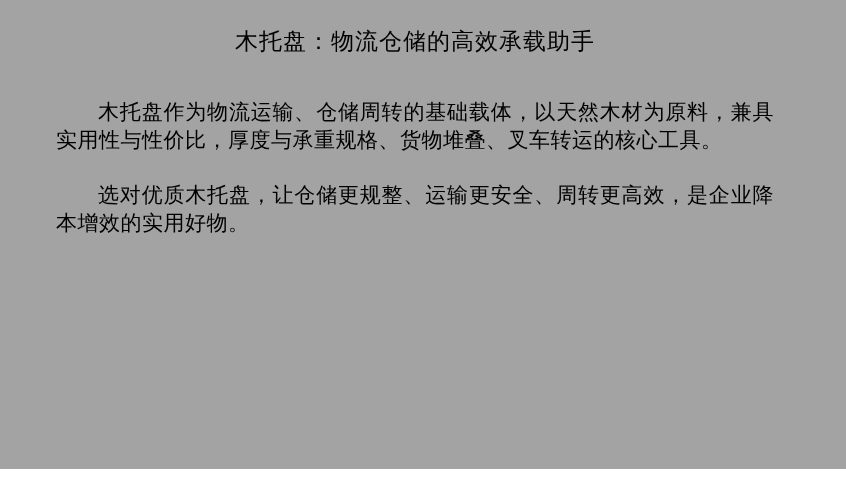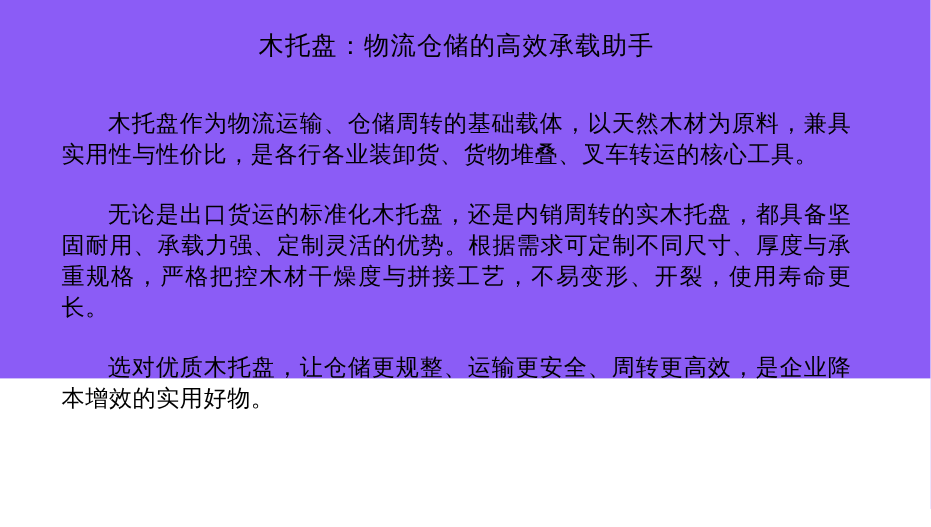--- a/index.html
+++ b/index.html
@@ -10,23 +10,23 @@
   body {
     width: 846px;
     height: 479px;
     overflow: hidden;
     color: #000000;
     font-family: "Liberation Serif", "DejaVu Serif", serif;
   }
   .doc-page {
     box-sizing: border-box;
     width: 846px;
-    height: 344px;
+    height: 469px;
     padding: 27px 72px 0 56px;
-    background: #8b5cf6;
+    background: #a3a3a3;
   }
   .doc-title {
     font-size: 23px;
     font-weight: normal;
     text-align: center;
     letter-spacing: 1px;
     margin: 0 0 41px 0;
     line-height: 1.3;
     white-space: nowrap;
   }
@@ -42,17 +42,16 @@
   .doc-body p:last-child {
     margin-bottom: 0;
   }
 </style>
 </head>
 <body>
 
 <div class="doc-page">
   <h1 class="doc-title">木托盘：物流仓储的高效承载助手</h1>
   <div class="doc-body">
-    <p>木托盘作为物流运输、仓储周转的基础载体，以天然木材为原料，兼具实用性与性价比，是各行各业装卸货、货物堆叠、叉车转运的核心工具。</p>
-    <p>无论是出口货运的标准化木托盘，还是内销周转的实木托盘，都具备坚固耐用、承载力强、定制灵活的优势。根据需求可定制不同尺寸、厚度与承重规格，严格把控木材干燥度与拼接工艺，不易变形、开裂，使用寿命更长。</p>
+    <p>木托盘作为物流运输、仓储周转的基础载体，以天然木材为原料，兼具实用性与性价比，厚度与承重规格、货物堆叠、叉车转运的核心工具。</p>
     <p>选对优质木托盘，让仓储更规整、运输更安全、周转更高效，是企业降本增效的实用好物。</p>
   </div>
 </div>
 
 </body></html>

